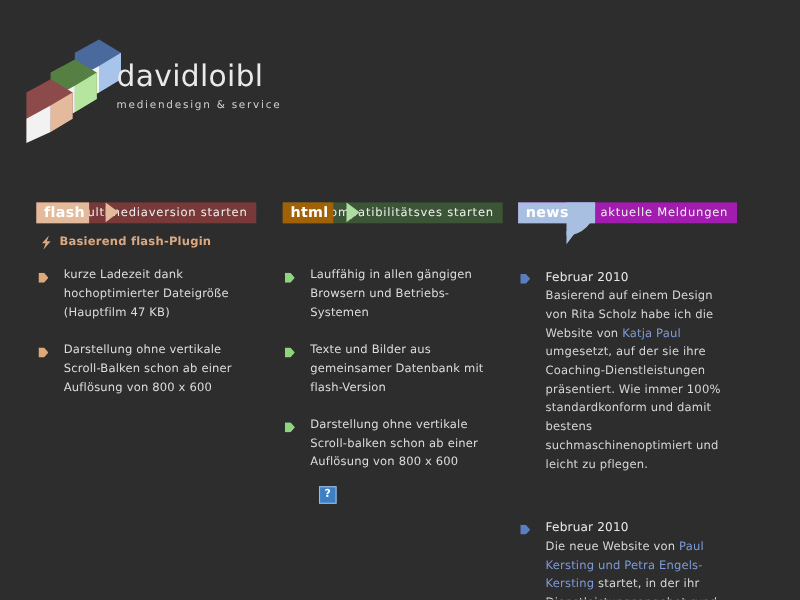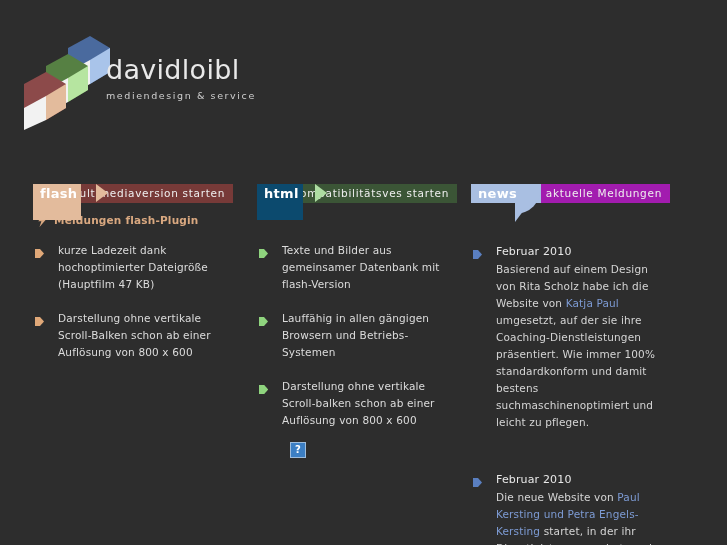--- a/index.html
+++ b/index.html
@@ -80,33 +80,33 @@
     color: #efefef;
     letter-spacing: 0.7px;
     white-space: nowrap;
   }
 
   
   .tag {
     position: absolute;
     left: 0;
     top: 0;
-    height: 36px;
+    height: 19px;
     line-height: 19px;
     padding-left: 7px;
     padding-right: 4px;
     font-size: 13px;
     font-weight: bold;
     color: #ffffff;
     letter-spacing: 0.3px;
     white-space: nowrap;
     z-index: 2;
   }
   .tag.flash { background: #e3bb9c; }
-  .tag.html  { background: #0c4a6e; }
+  .tag.html  { background: #a16207; }
 
   
   .tag-arrow {
     position: absolute;
     top: 0;
     width: 0;
     height: 0;
     border-top: 9.5px solid transparent;
     border-bottom: 9.5px solid transparent;
     z-index: 2;
@@ -273,21 +273,21 @@
     <span class="tag-arrow flash"></span>
     <span class="bar-label">multimediaversion starten</span>
   </div>
 
   <div id="plugin-link">
     <span id="bolt-icon">
       <svg viewBox="0 0 12 13" width="12" height="13" xmlns="http://www.w3.org/2000/svg">
         <path d="M8.5 0 L2.2 7.2 L5.4 7.2 L3.5 13 L10 5.4 L6.6 5.4 Z" fill="#d9a880"></path>
       </svg>
     </span>
-    <span>Meldungen flash-Plugin</span>
+    <span>Basierend flash-Plugin</span>
   </div>
 
   <ul class="bullets">
     <li class="bullet">
       <span class="marker">
         <svg viewBox="0 0 9 9" width="9" height="9" xmlns="http://www.w3.org/2000/svg">
           <path d="M0 0 H5 L9 4.5 L5 9 H0 Z" fill="#e0a878"></path>
         </svg>
       </span>
       <span>kurze Ladezeit dank hochoptimierter Dateigröße (Hauptfilm 47 KB)</span>
@@ -310,29 +310,29 @@
     <span class="bar-label">kompatibilitätsves starten</span>
   </div>
 
   <ul class="bullets">
     <li class="bullet">
       <span class="marker">
         <svg viewBox="0 0 9 9" width="9" height="9" xmlns="http://www.w3.org/2000/svg">
           <path d="M0 0 H5 L9 4.5 L5 9 H0 Z" fill="#8fd47e"></path>
         </svg>
       </span>
+      <span>Lauffähig in allen gängigen Browsern und Betriebs-Systemen</span>
+    </li>
+    <li class="bullet">
+      <span class="marker">
+        <svg viewBox="0 0 9 9" width="9" height="9" xmlns="http://www.w3.org/2000/svg">
+          <path d="M0 0 H5 L9 4.5 L5 9 H0 Z" fill="#8fd47e"></path>
+        </svg>
+      </span>
       <span>Texte und Bilder aus gemeinsamer Datenbank mit flash-Version</span>
-    </li>
-    <li class="bullet">
-      <span class="marker">
-        <svg viewBox="0 0 9 9" width="9" height="9" xmlns="http://www.w3.org/2000/svg">
-          <path d="M0 0 H5 L9 4.5 L5 9 H0 Z" fill="#8fd47e"></path>
-        </svg>
-      </span>
-      <span>Lauffähig in allen gängigen Browsern und Betriebs-Systemen</span>
     </li>
     <li class="bullet">
       <span class="marker">
         <svg viewBox="0 0 9 9" width="9" height="9" xmlns="http://www.w3.org/2000/svg">
           <path d="M0 0 H5 L9 4.5 L5 9 H0 Z" fill="#8fd47e"></path>
         </svg>
       </span>
     </li>
     <li class="bullet">
       <span class="marker">

